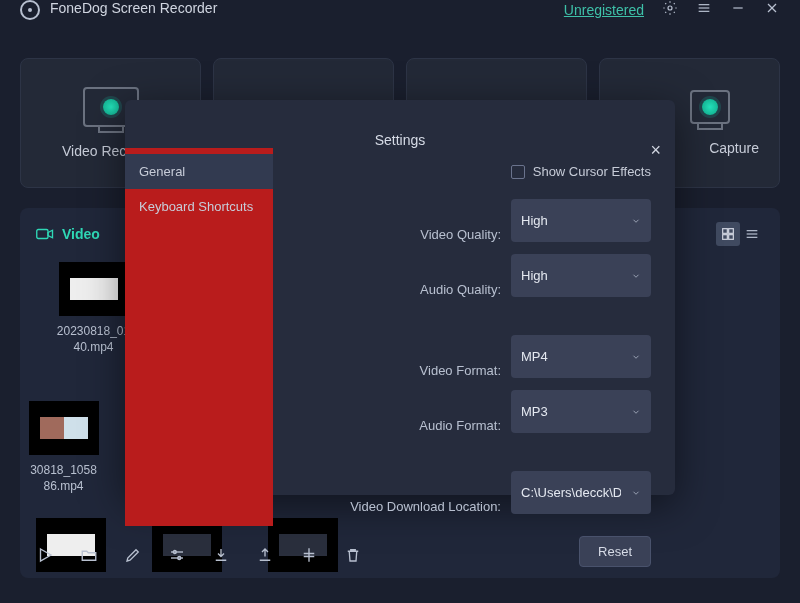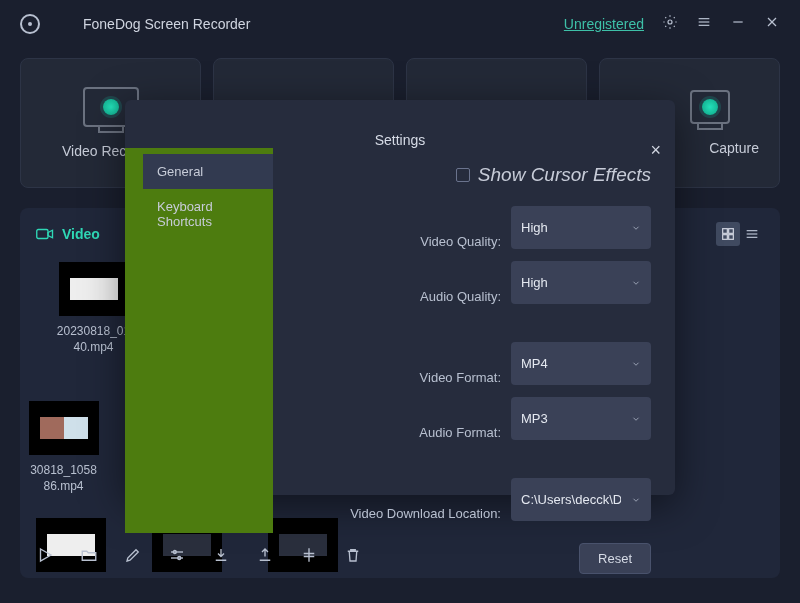--- a/index.html
+++ b/index.html
@@ -8,23 +8,22 @@
   height: 603px;
   background: #1a1f2e;
   font-family: -apple-system, Segoe UI, Arial, sans-serif;
   color: #b8c0d0;
   overflow: hidden;
   position: relative;
 }
 .titlebar {
   height: 48px;
   display: flex;
-  align-items: center;
+  align-items: flex-start;
   padding: 0 20px;
-  gap: 33px;
 }
 .logo-circle {
   width: 20px; height: 20px;
   border: 2px solid #b8c0d0;
   border-radius: 50%;
   display: flex; align-items: center; justify-content: center;
   margin-right: 10px;
 }
 .logo-dot {
   width: 4px; height: 4px; border-radius: 50%; background: #b8c0d0;
@@ -112,34 +111,33 @@
   display: flex; flex-direction: column;
 }
 .modal-header {
   height: 36px; display: flex; align-items: center; justify-content: center;
   position: relative;
   font-size: 14px; color: #d6dbe6; margin-top: 32px;
 }
 .modal-close { position: absolute; right: 14px; top: 8px; font-size: 18px; color: #d0d5e0; cursor: pointer; }
 .modal-body { flex: 1; display: flex; }
 .modal-side {
-  width: 148px; background: #4d7c0f;
+  width: 148px; background: #b91c1c;
   padding-top: 6px;
-  padding-left: 18px;
 }
 .side-item {
   padding: 10px 14px; font-size: 13px; color: #c7ccd8; cursor: pointer;
 }
 .side-item.selected { background: #323a50; }
 .modal-main { flex: 1; padding: 16px 24px 12px 14px; display: flex; flex-direction: column; }
 .chk-row { display: flex; justify-content: flex-end; align-items: center; gap: 8px; margin-bottom: 20px; }
 .chk {
   width: 14px; height: 14px; border: 1.5px solid #6a738d; border-radius: 2px;
 }
-.chk-label { font-size: 19px; color: #c7ccd8; font-style: italic; }
+.chk-label { font-size: 13px; color: #c7ccd8; }
 .form-rows { display: flex; flex-direction: column; gap: 12px; }
 .frow { display: flex; align-items: flex-end; gap: 10px; }
 .flabel { flex: 1; text-align: right; font-size: 13px; color: #b8c0d0; }
 .fselect {
   width: 140px; height: 43px;
   background: #3a4157;
   border-radius: 4px;
   display: flex; align-items: center;
   padding: 0 10px;
   font-size: 13px; color: #e4e8f0;

